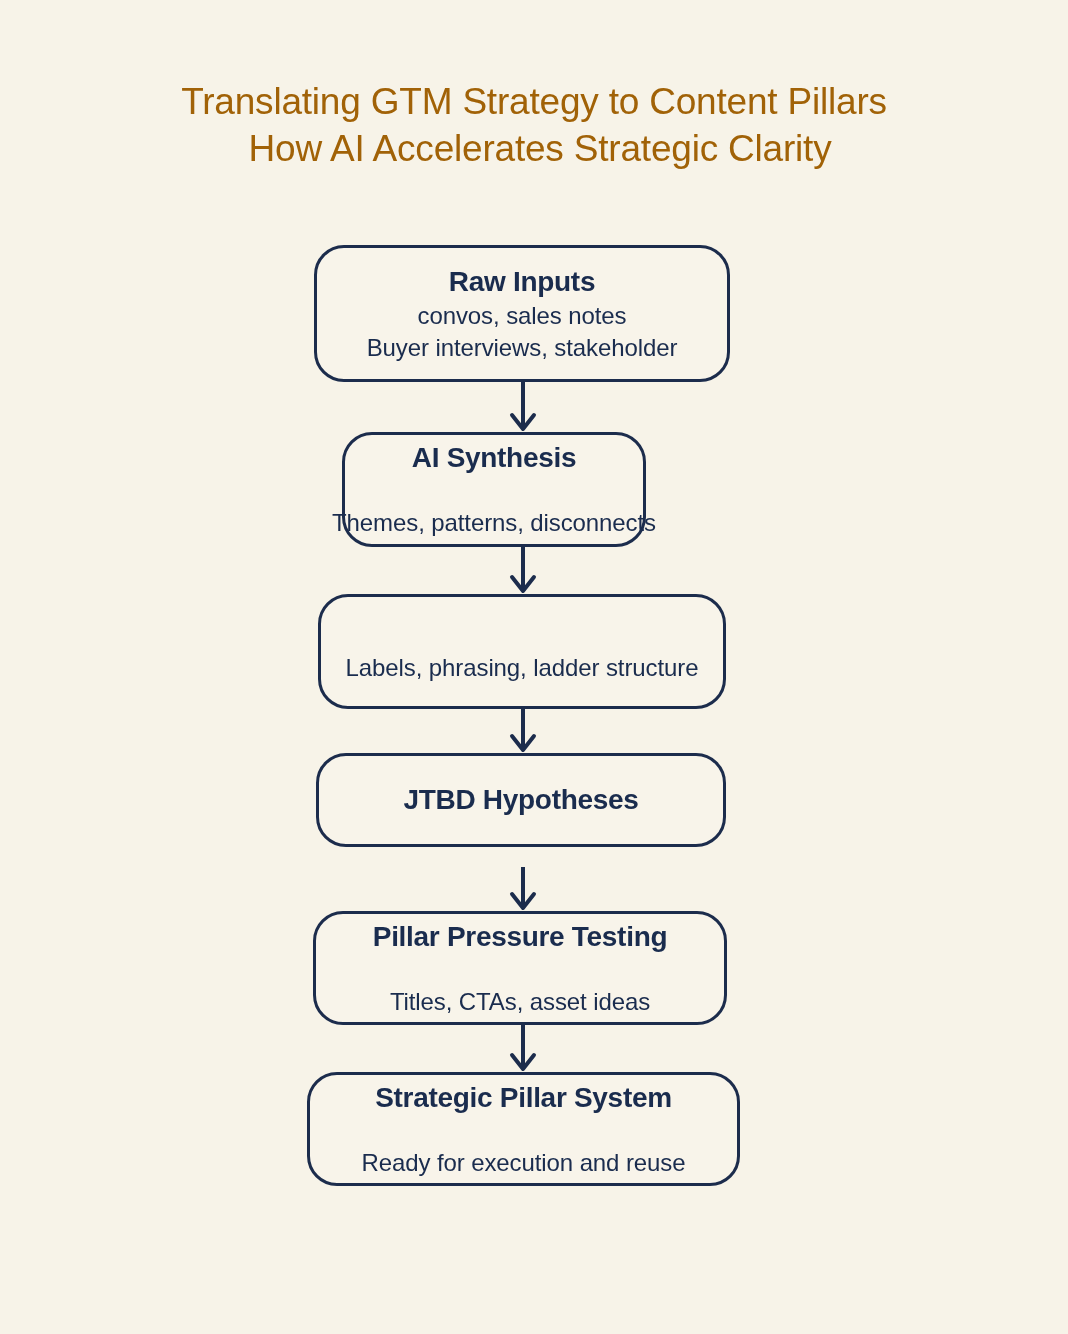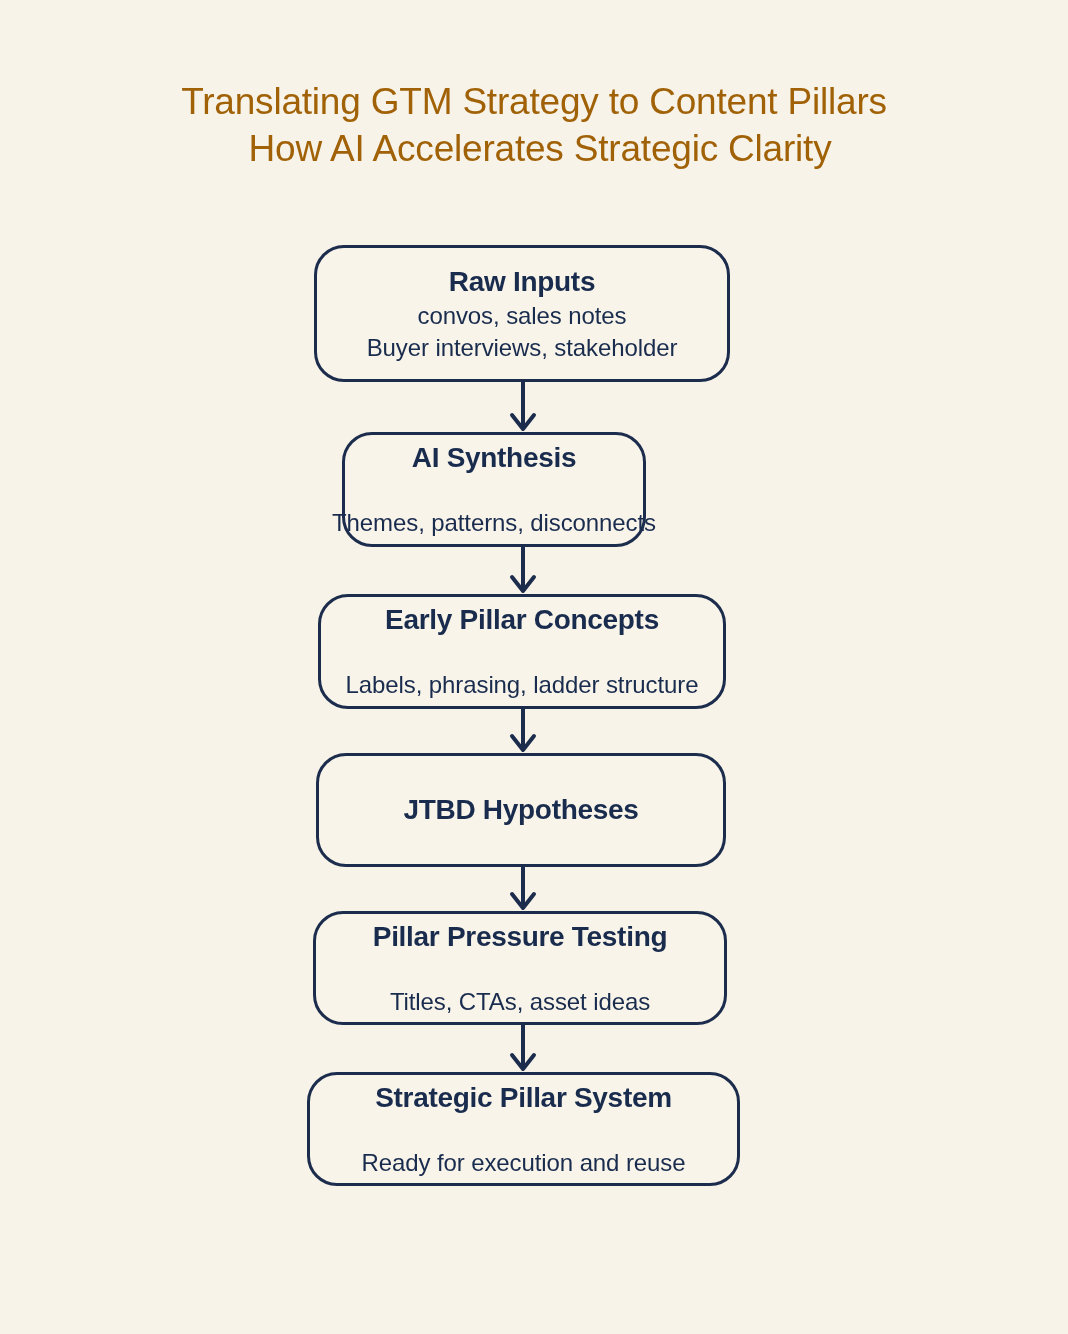--- a/index.html
+++ b/index.html
@@ -66,21 +66,21 @@
     line-height: 31px;
     letter-spacing: -0.1px;
     margin-top: 1px;
   }
   .node-sub.nowrap { white-space: nowrap; margin-top: 32px; }
 
   
   #node-0 { left: 314px; top: 245px; width: 416px; height: 137px; }
   #node-1 { left: 342px; top: 432px; width: 304px; height: 115px; }
   #node-2 { left: 318px; top: 594px; width: 408px; height: 115px; }
-  #node-3 { left: 316px; top: 753px; width: 410px; height: 114px; }
+  #node-3 { left: 316px; top: 753px; width: 410px; height: 94px; }
   #node-4 { left: 313px; top: 911px; width: 414px; height: 114px; }
   #node-5 { left: 307px; top: 1072px; width: 433px; height: 114px; }
 
   
   .arrow {
     position: absolute;
     left: 504px;
     width: 38px;
     overflow: visible;
   }
@@ -119,21 +119,20 @@
   </div>
 
   <div class="arrow" id="arrow-1">
     <svg width="38" height="47" viewBox="0 0 38 47" xmlns="http://www.w3.org/2000/svg">
       <path d="M19 0 L19 41" stroke="#1c2c4c" stroke-width="4" fill="none"></path>
       <path d="M8 30 L19 44 L30 30" stroke="#1c2c4c" stroke-width="4" fill="none" stroke-linecap="round" stroke-linejoin="round"></path>
     </svg>
   </div>
 
   <div class="node" id="node-2">
-    <div class="node-title">Early Pillar Concepts</div>
     <div class="node-sub nowrap">Labels, phrasing, ladder structure</div>
   </div>
 
   <div class="arrow" id="arrow-2">
     <svg width="38" height="44" viewBox="0 0 38 44" xmlns="http://www.w3.org/2000/svg">
       <path d="M19 0 L19 38" stroke="#1c2c4c" stroke-width="4" fill="none"></path>
       <path d="M8 27 L19 41 L30 27" stroke="#1c2c4c" stroke-width="4" fill="none" stroke-linecap="round" stroke-linejoin="round"></path>
     </svg>
   </div>
 

